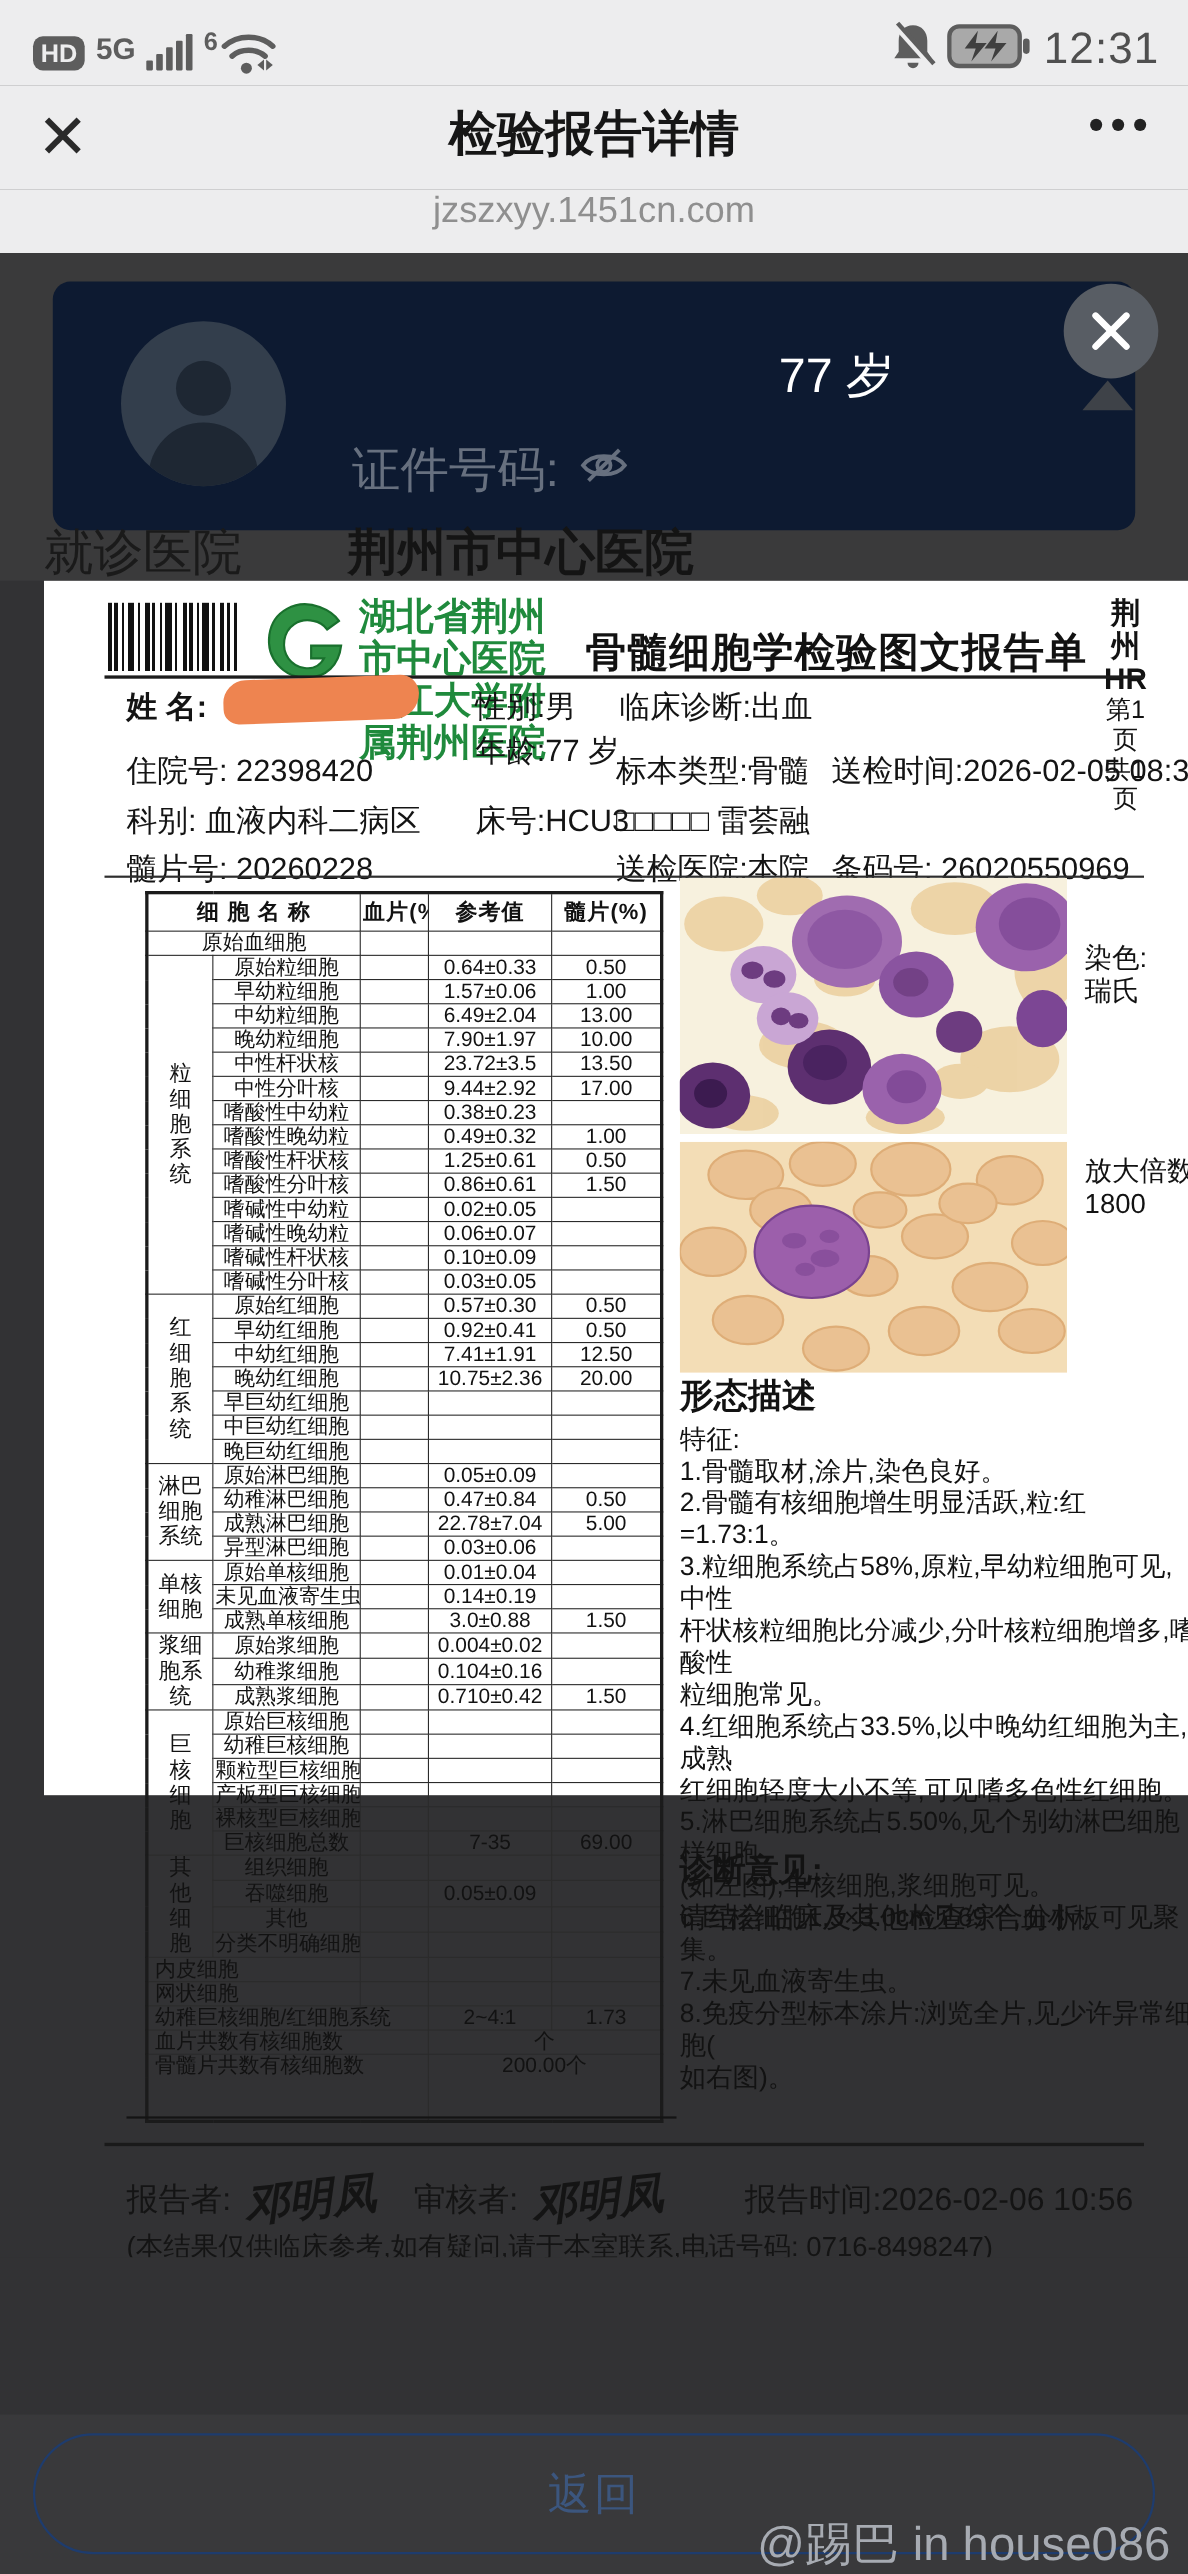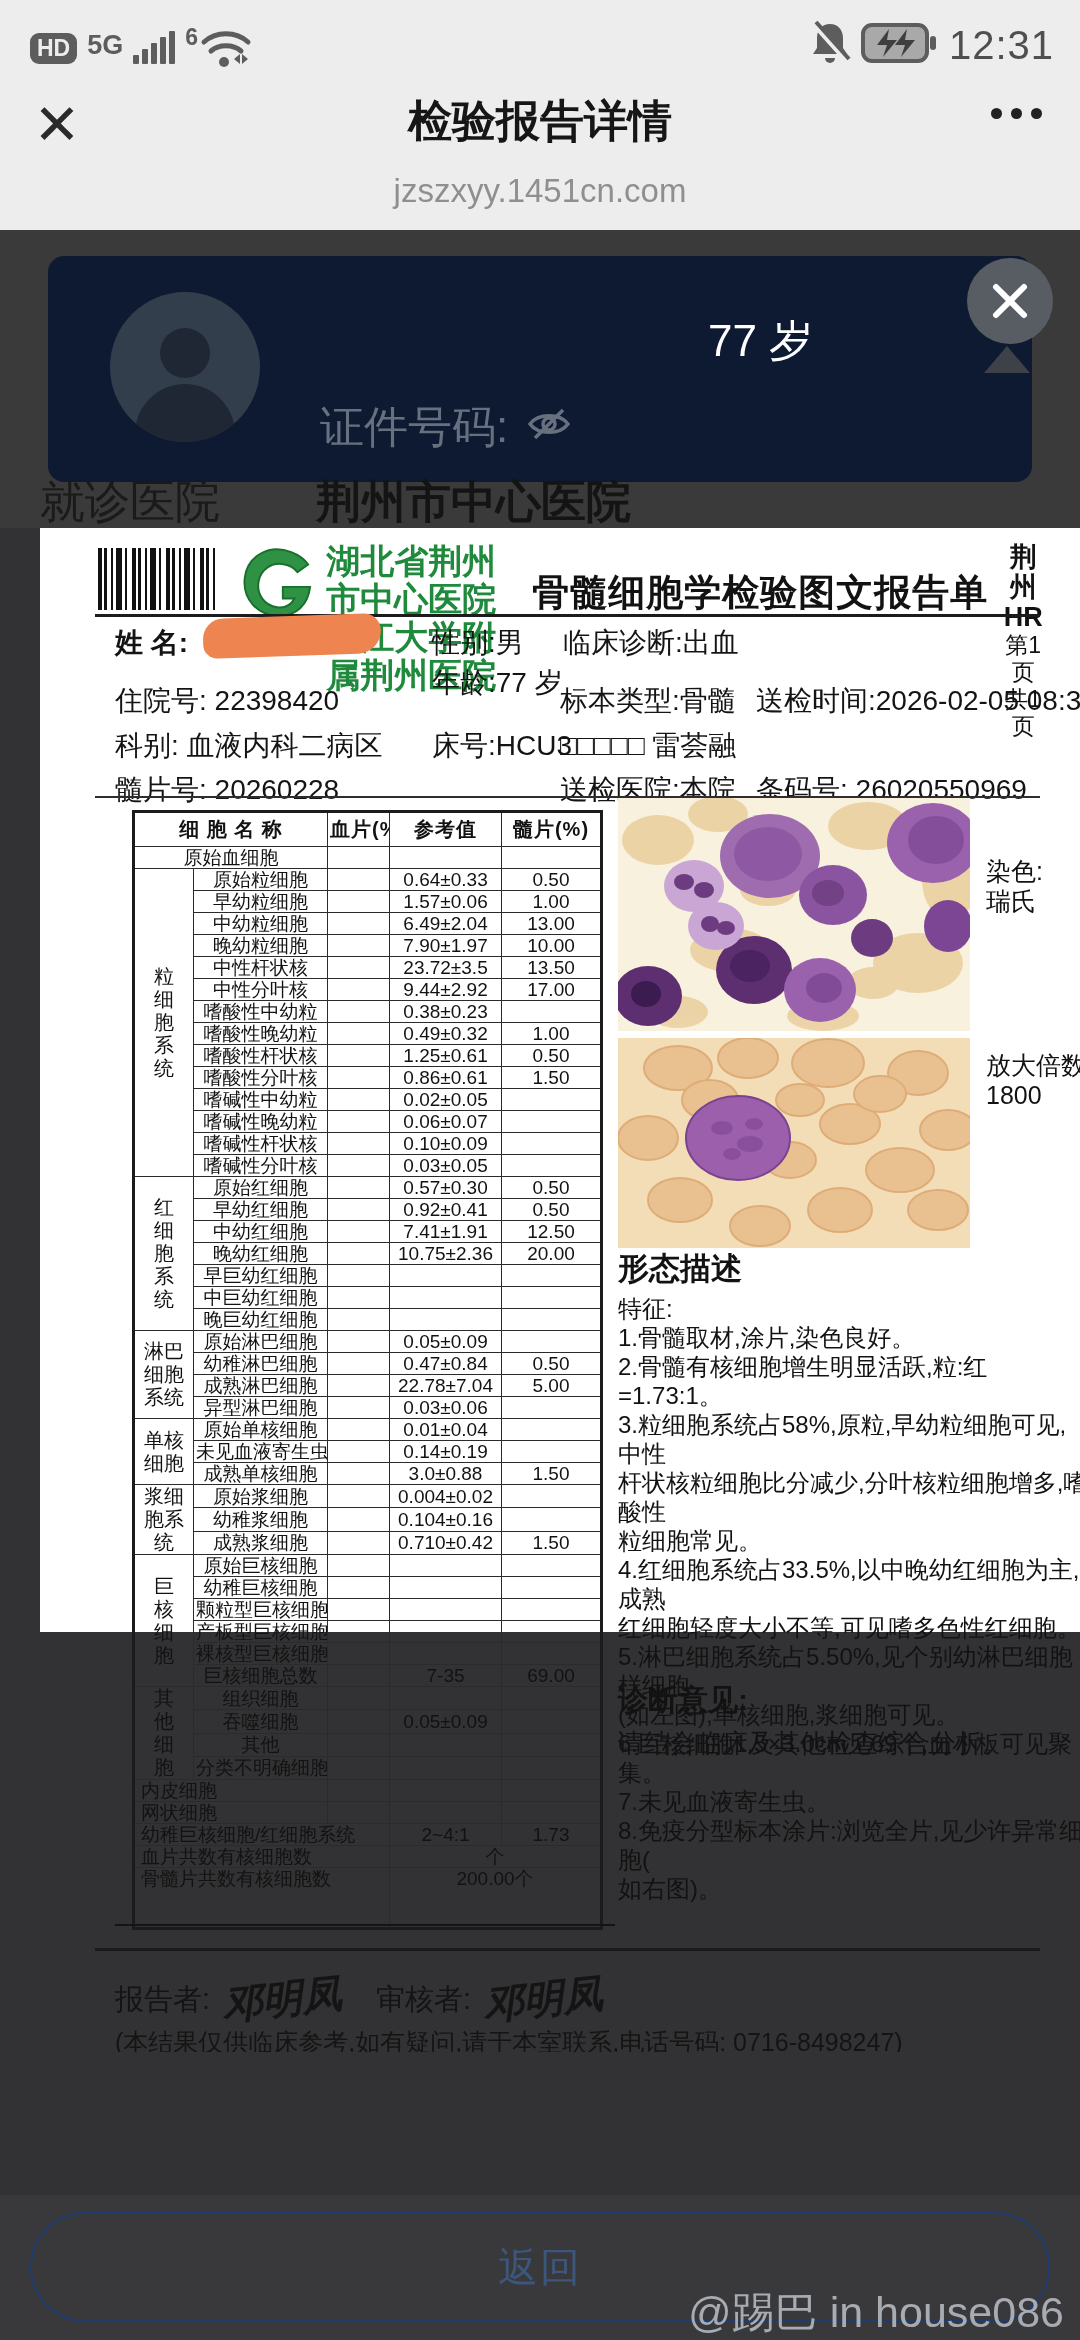--- a/index.html
+++ b/index.html
@@ -642,20 +642,21 @@
     <div class="diag-title">诊断意见:</div>
     <div class="diag-text">请结合临床及其他检查综合分析。</div>
   </div>
 
   <div class="fulldiv"></div>
   <div class="sigrow">
     <span>报告者:</span>
     <span class="sig">邓明凤</span>
     <span>审核者:</span>
     <span class="sig">邓明凤</span>
+    <span class="sigtime">报告时间:2026-02-06 10:56</span>
   </div>
   <div class="footnote">(本结果仅供临床参考,如有疑问,请于本室联系,电话号码: 0716-8498247)</div>
 </div>
 
 <div class="botdark">
   <div class="btnbar"></div>
   <div class="backbtn">返回</div>
   <div class="watermark">@踢巴 in house086</div>
 </div>
 

